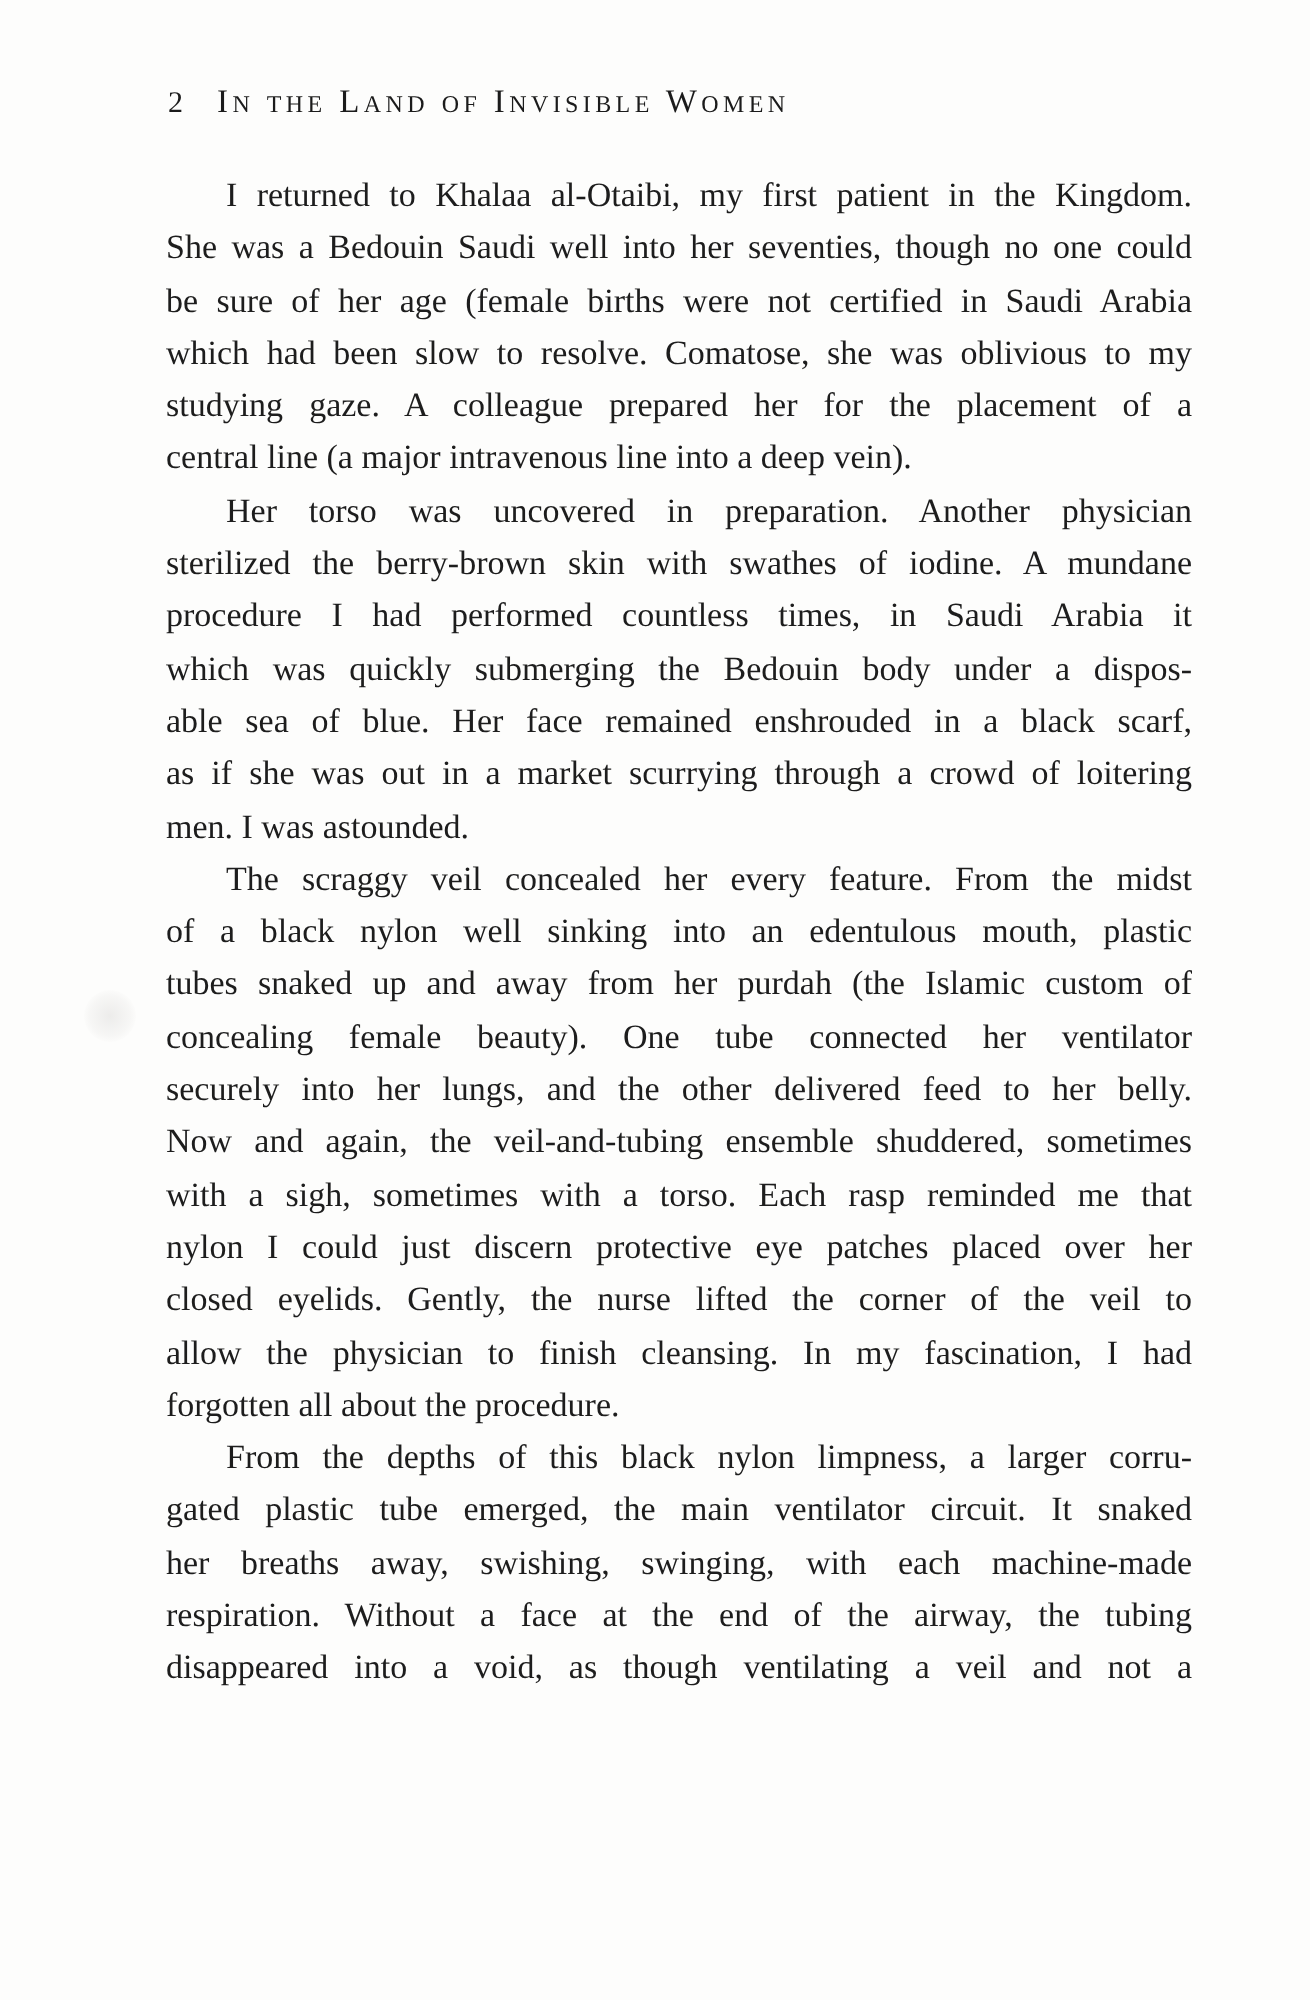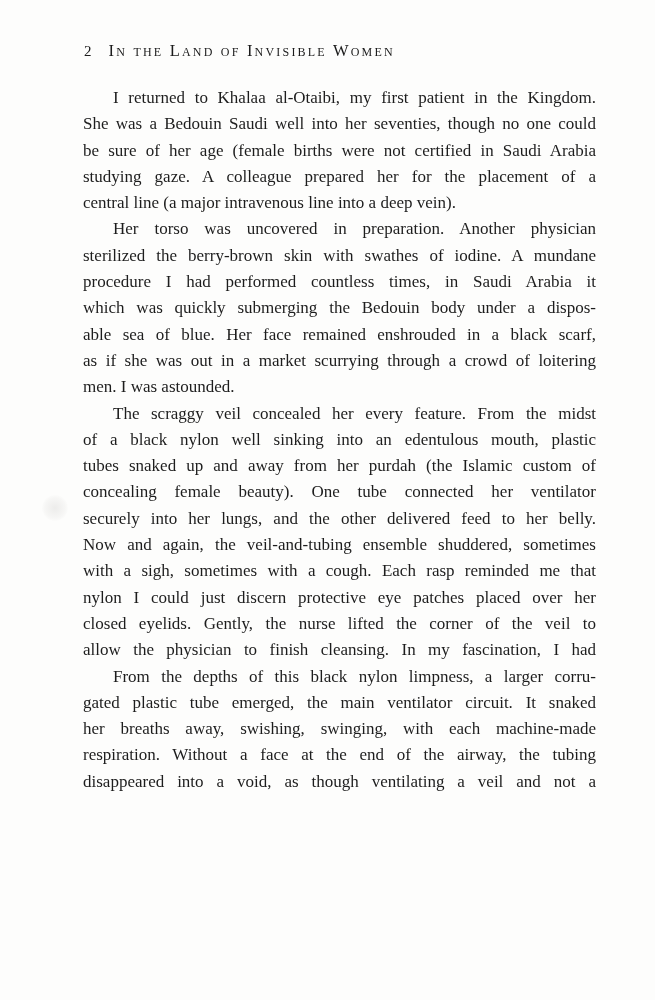--- a/index.html
+++ b/index.html
@@ -79,43 +79,45 @@
 
   <div class="running-head">
     <span class="folio">2</span><span class="running-title">In the Land of Invisible Women</span>
   </div>
 
   <div class="body-text">
       <div class="paragraph">
         <div class="line indent">I returned to Khalaa al-Otaibi, my first patient in the Kingdom.</div>
         <div class="line">She was a Bedouin Saudi well into her seventies, though no one could</div>
         <div class="line">be sure of her age (female births were not certified in Saudi Arabia</div>
+        <div class="line">which had been slow to resolve. Comatose, she was oblivious to my</div>
         <div class="line">studying gaze. A colleague prepared her for the placement of a</div>
         <div class="line para-end">central line (a major intravenous line into a deep vein).</div>
       </div>
       <div class="paragraph">
         <div class="line indent">Her torso was uncovered in preparation. Another physician</div>
         <div class="line">sterilized the berry-brown skin with swathes of iodine. A mundane</div>
         <div class="line">procedure I had performed countless times, in Saudi Arabia it</div>
         <div class="line">which was quickly submerging the Bedouin body under a dispos-</div>
         <div class="line">able sea of blue. Her face remained enshrouded in a black scarf,</div>
         <div class="line">as if she was out in a market scurrying through a crowd of loitering</div>
         <div class="line para-end">men. I was astounded.</div>
       </div>
       <div class="paragraph">
         <div class="line indent">The scraggy veil concealed her every feature. From the midst</div>
         <div class="line">of a black nylon well sinking into an edentulous mouth, plastic</div>
         <div class="line">tubes snaked up and away from her purdah (the Islamic custom of</div>
         <div class="line">concealing female beauty). One tube connected her ventilator</div>
         <div class="line">securely into her lungs, and the other delivered feed to her belly.</div>
         <div class="line">Now and again, the veil-and-tubing ensemble shuddered, sometimes</div>
-        <div class="line">with a sigh, sometimes with a cough. Each rasp reminded me that</div>
+        <div class="line">with a sigh, sometimes with a torso. Each rasp reminded me that</div>
         <div class="line">nylon I could just discern protective eye patches placed over her</div>
         <div class="line">closed eyelids. Gently, the nurse lifted the corner of the veil to</div>
         <div class="line">allow the physician to finish cleansing. In my fascination, I had</div>
+        <div class="line para-end">forgotten all about the procedure.</div>
       </div>
       <div class="paragraph">
         <div class="line indent">From the depths of this black nylon limpness, a larger corru-</div>
         <div class="line">gated plastic tube emerged, the main ventilator circuit. It snaked</div>
         <div class="line">her breaths away, swishing, swinging, with each machine-made</div>
         <div class="line">respiration. Without a face at the end of the airway, the tubing</div>
         <div class="line">disappeared into a void, as though ventilating a veil and not a</div>
       </div>
     </div>
 

